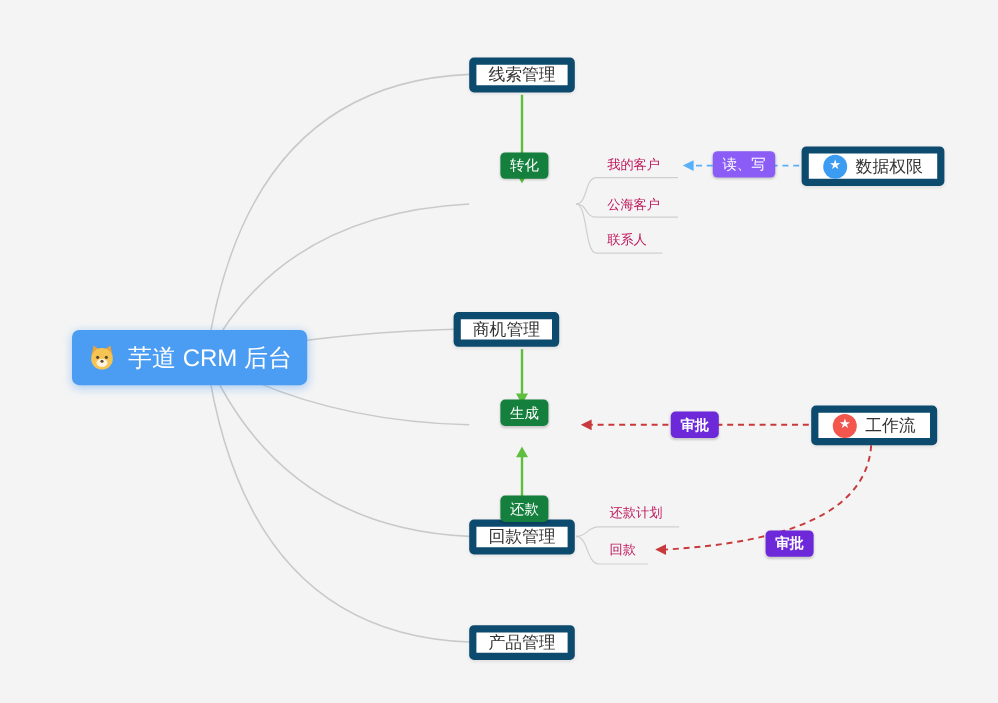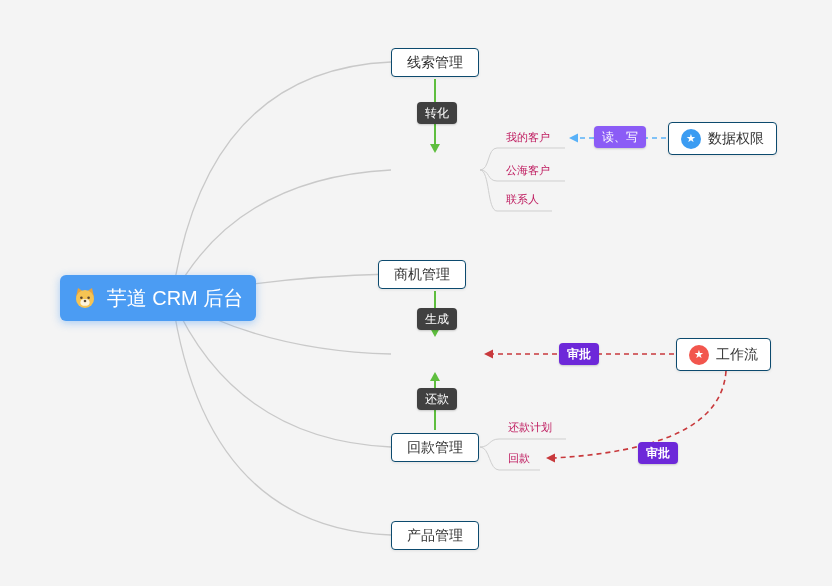--- a/index.html
+++ b/index.html
@@ -3,21 +3,21 @@
 <meta charset="utf-8">
 <style>
   * { margin:0; padding:0; box-sizing:border-box; }
   html,body { background:#f4f4f4; font-family:"Liberation Sans","DejaVu Sans",sans-serif; }
   .canvas { position:relative; width:832px; height:586px; background:#f4f4f4; overflow:hidden; }
   .edges { position:absolute; left:0; top:0; z-index:1; }
 
   .node {
     position:absolute; z-index:2;
     width:88px; height:29px;
-    background:#fff; border:1px solid #0c4a6e; border-radius:4px;
+    background:#fff; border:6px solid #0c4a6e; border-radius:4px;
     display:flex; align-items:center; justify-content:center;
     font-size:14px; color:#333;
     box-shadow:0 1px 3px rgba(0,0,0,.08);
     cursor:pointer;
   }
   .icon-node { width:auto; height:33px; padding:0 12px; gap:7px; }
   .circle-icon {
     width:20px; height:20px; border-radius:50%;
     display:flex; align-items:center; justify-content:center;
     color:#fff; font-size:11px; line-height:1; flex:0 0 auto;
@@ -35,21 +35,21 @@
   }
   .root-node .dog { display:flex; align-items:center; }
 
   .badge {
     position:absolute; z-index:3;
     height:22px; padding:0 8px; border-radius:4px;
     display:flex; align-items:center; justify-content:center;
     color:#fff; font-size:12px; white-space:nowrap;
     box-shadow:0 1px 2px rgba(0,0,0,.18);
   }
-  .badge.green { background:#404040; }
+  .badge.green { background:#15803d;margin-top:25px; }
   .badge.red   { background:#6d28d9;font-weight:bold; }
   .badge.blue  { background:#8b5cf6; }
 
   .child-label {
     position:absolute; z-index:2;
     font-size:11px; color:#be185d; white-space:nowrap; cursor:pointer;
   }
 </style>
 </head>
 <body>

